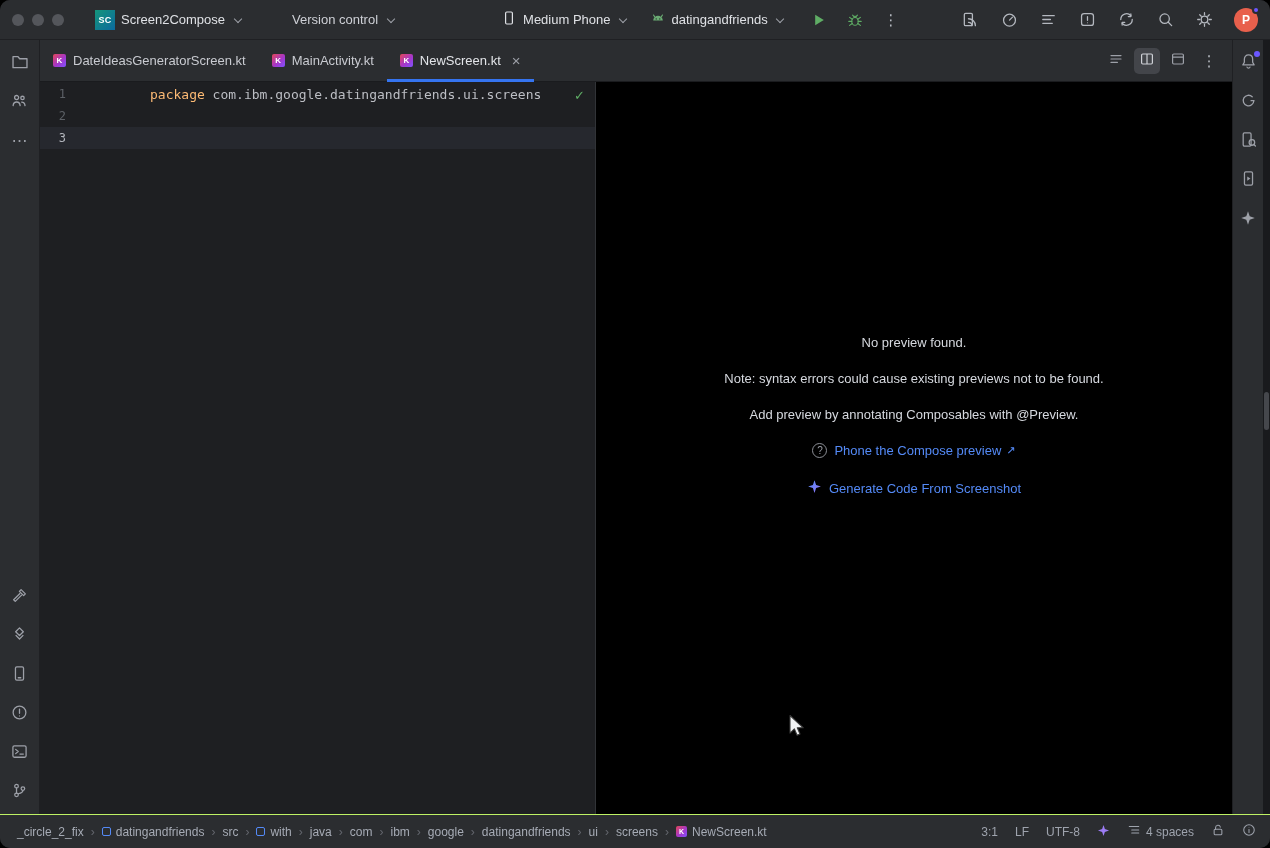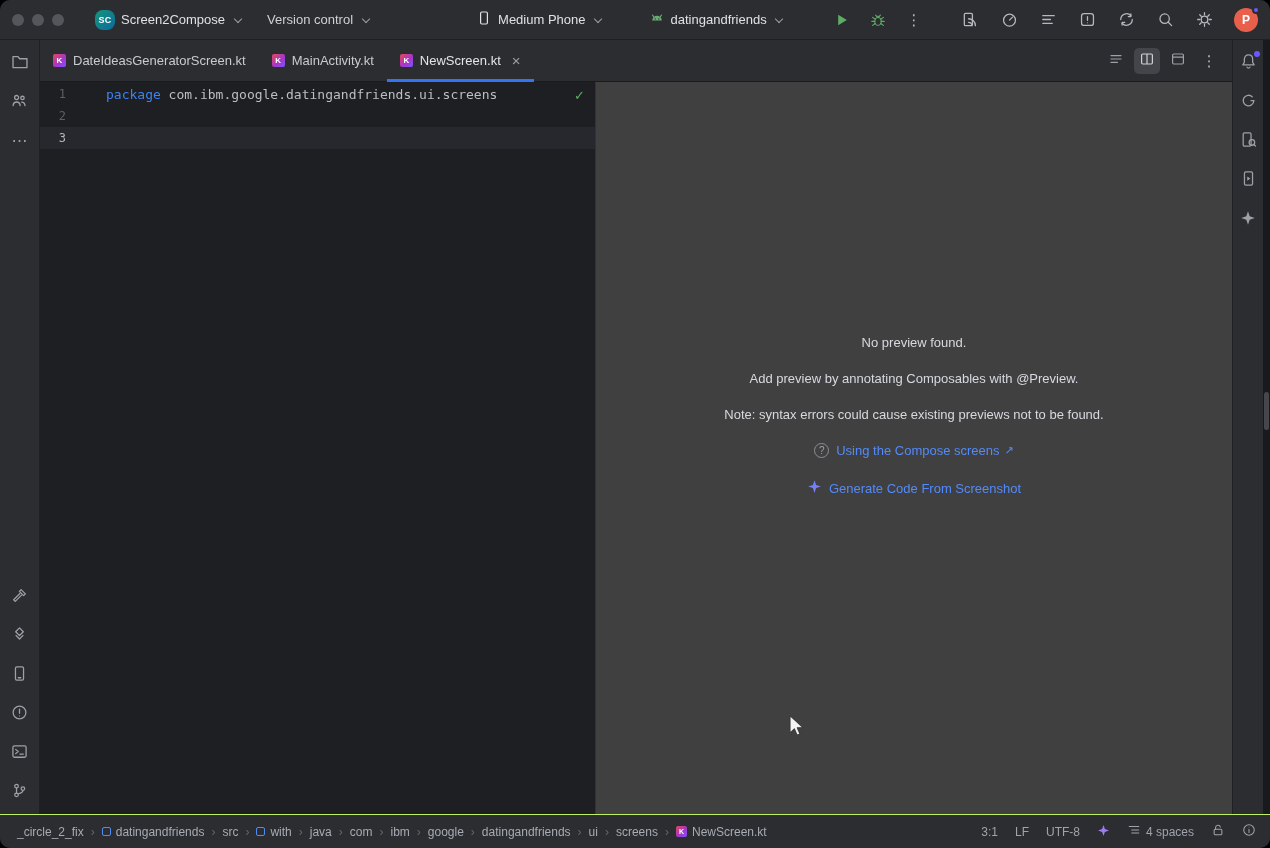--- a/index.html
+++ b/index.html
@@ -5,26 +5,26 @@
   *{margin:0;padding:0;box-sizing:border-box;}
   html,body{width:1270px;height:848px;background:#000;overflow:hidden;}
   body{font-family:"Liberation Sans","DejaVu Sans",sans-serif;font-size:13px;color:#dfe1e5;}
   .app{width:1270px;height:848px;display:flex;flex-direction:column;background:#1e1f22;border-radius:10px;overflow:hidden;position:relative;}
 
   
   .titlebar{flex:0 0 40px;background:#2b2d30;border-bottom:1px solid #1f2023;display:flex;align-items:center;padding:0 12px;}
   .traffic{display:flex;gap:8px;margin-right:24px;}
   .tl{width:12px;height:12px;border-radius:50%;background:#54565b;display:inline-block;}
   .tb-widget{display:flex;align-items:center;gap:6px;padding:4px 7px;border-radius:6px;color:#dfe1e5;cursor:default;white-space:nowrap;}
-  .project-badge{width:20px;height:20px;border-radius:8px;background:linear-gradient(135deg,#15957b,#0b6a9e);color:#fff;font-size:9px;font-weight:bold;display:flex;align-items:center;justify-content:center;letter-spacing:.3px;}
+  .project-badge{width:20px;height:20px;border-radius:0;background:linear-gradient(135deg,#15957b,#0b6a9e);color:#fff;font-size:9px;font-weight:bold;display:flex;align-items:center;justify-content:center;letter-spacing:.3px;}
   .project-name{font-weight:400;}
   .vc-label{color:#ced0d6;}
   .chev{width:9px;height:9px;position:relative;display:inline-block;margin-left:2px;}
   .chev::after{content:"";position:absolute;left:1.5px;top:.5px;width:5px;height:5px;border-right:1.3px solid #9da0a8;border-bottom:1.3px solid #9da0a8;transform:rotate(45deg);}
-  .tb-center{display:flex;align-items:center;gap:32px;margin-left:92px;}
+  .tb-center{display:flex;align-items:center;gap:8px;margin-left:92px;}
   .run-actions{display:flex;align-items:center;gap:10px;margin-left:6px;}
   .icon-btn{width:26px;height:26px;display:flex;align-items:center;justify-content:center;background:none;border:none;color:#b4b8bf;border-radius:5px;padding:0;}
   .icon-btn svg{display:block;}
   .more-glyph{font-size:15px;color:#b4b8bf;line-height:1;}
   .tb-right{margin-left:auto;display:flex;align-items:center;gap:13px;}
   .avatar{width:24px;height:24px;border-radius:50%;background:#e8604c;color:#fff;font-weight:bold;font-size:12px;display:flex;align-items:center;justify-content:center;position:relative;margin-left:4px;}
   .avatar .dot{position:absolute;top:-2px;right:-2px;width:8px;height:8px;border-radius:50%;background:#6b57ff;border:2px solid #2b2d30;}
 
   
   .workspace{flex:1;display:flex;min-height:0;}
@@ -53,26 +53,26 @@
   .mode-btn.selected{background:#43454a;color:#ced0d6;}
 
   
   .editor-row{flex:1;display:flex;min-height:0;}
   .editor-pane{flex:0 0 556px;border-right:1px solid #313337;position:relative;padding-top:1px;background:#1e1f22;overflow:hidden;}
   .line{display:flex;height:22px;align-items:center;font-family:"DejaVu Sans Mono","Liberation Mono",monospace;font-size:13px;white-space:pre;}
   .line .num{flex:0 0 26px;text-align:right;color:#5c6066;font-size:12px;font-family:"DejaVu Sans Mono",monospace;}
   .line .code{margin-left:40px;}
   .line.caret-line{background:#26282e;}
   .line.caret-line .num{color:#b2b5bc;}
-  .kw{color:#3b82f6;}
+  .kw{color:#fdba74;margin-left:44px;}
   .plain{color:#bcbec4;}
   .inspect-check{position:absolute;top:6px;right:10px;color:#5fad65;font-size:13px;font-weight:bold;}
 
   
-  .preview-pane{flex:1;position:relative;background:#404040;}
+  .preview-pane{flex:1;position:relative;background:#000000;}
   .preview-content{position:absolute;top:253px;left:0;right:0;display:flex;flex-direction:column;align-items:center;row-gap:21px;color:#d6d9df;font-size:13px;}
   .pv-link-row{display:flex;align-items:center;gap:7px;}
   .pv-link{color:#548af7;text-decoration:none;cursor:pointer;}
   .q-icon{width:15px;height:15px;border:1.2px solid #8c8f96;border-radius:50%;color:#9da0a8;font-size:10px;display:flex;align-items:center;justify-content:center;}
   .ext{color:#548af7;font-size:11px;margin-left:-2px;}
 
   
   .statusbar{flex:0 0 34px;background:#2b2d30;border-top:1px solid #bef264;display:flex;align-items:center;padding:0 14px;font-size:12px;color:#9ea3ad;}
   .crumbs{display:flex;align-items:center;gap:2px;min-width:0;overflow:hidden;}
   .crumb{display:flex;align-items:center;gap:5px;padding:2px 3px;border-radius:4px;white-space:nowrap;color:#a6abb5;}
@@ -94,21 +94,21 @@
       <span class="tl"></span>
       <span class="tl"></span>
     </div>
 
     <div class="tb-widget">
       <span class="project-badge">SC</span>
       <span class="project-name">Screen2Compose</span>
       <span class="chev"></span>
     </div>
 
-    <div class="tb-widget" style="margin-left:11px;">
+    <div class="tb-widget" style="margin-left:36px;">
       <span class="vc-label">Version control</span>
       <span class="chev"></span>
     </div>
 
     <div class="tb-center">
       <div class="tb-widget">
         <span><svg width="16" height="16" viewBox="0 0 16 16" fill="none" stroke="currentColor" stroke-width="1.2" stroke-linecap="round" stroke-linejoin="round">
               <rect x="4.6" y="2" width="6.8" height="12" rx="1.2"></rect>
             </svg></span>
         <span>Medium Phone</span>
@@ -328,25 +328,25 @@
           <div class="line caret-line">
             <span class="num">3</span>
             <span class="code"><span class="plain"></span></span>
           </div>
           <span class="inspect-check">✓</span>
         </div>
 
         <div class="preview-pane">
           <div class="preview-content">
             <div>No preview found.</div>
+            <div>Note: syntax errors could cause existing previews not to be found.</div>
             <div>Add preview by annotating Composables with @Preview.</div>
-            <div>Note: syntax errors could cause existing previews not to be found.</div>
             <div class="pv-link-row">
               <span class="q-icon">?</span>
-              <a class="pv-link">Using the Compose screens</a>
+              <a class="pv-link">Phone the Compose preview</a>
               <span class="ext">↗</span>
             </div>
             <div class="pv-link-row">
               <span><svg width="15" height="15" viewBox="0 0 16 16">
                     <defs>
                       <linearGradient id="gg1" x1="0" y1="0" x2="16" y2="16" gradientUnits="userSpaceOnUse">
                         <stop stop-color="#4c8df6"></stop>
                         <stop offset="1" stop-color="#9b72f9"></stop>
                       </linearGradient>
                     </defs>

